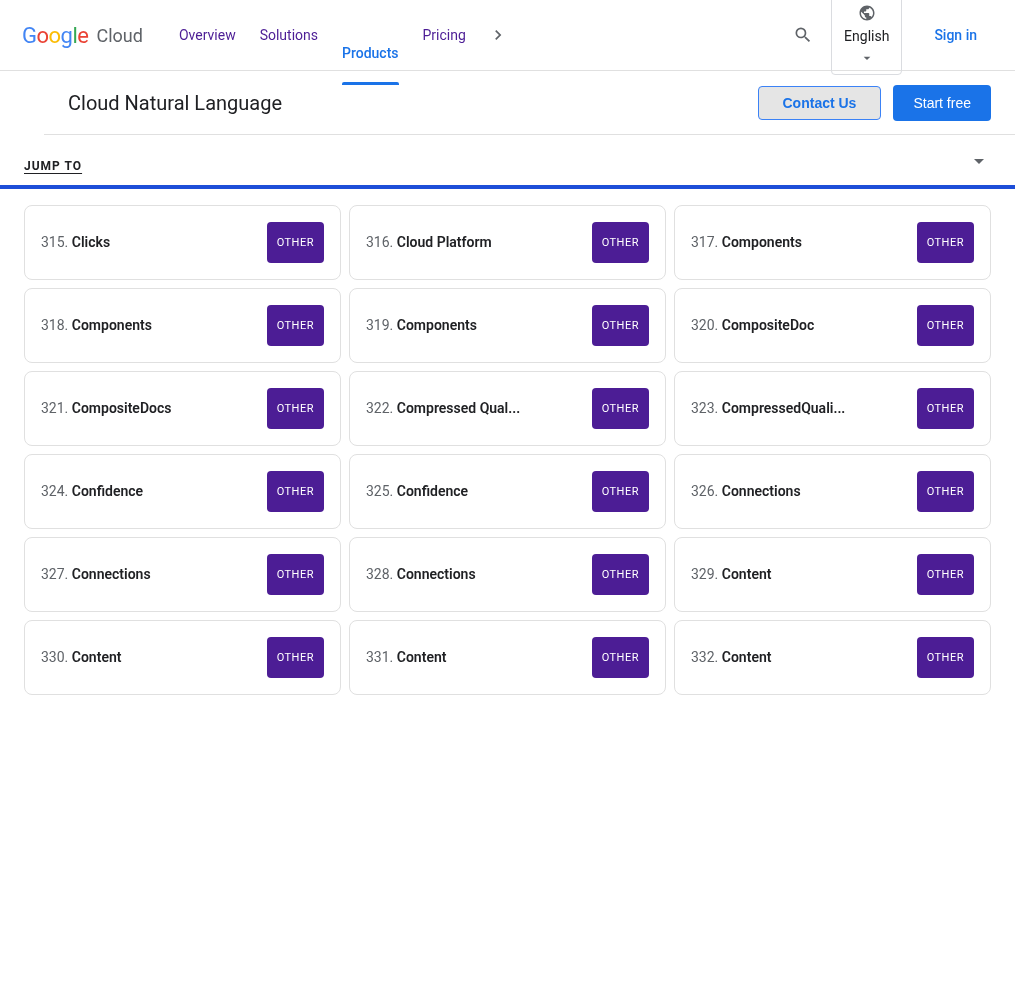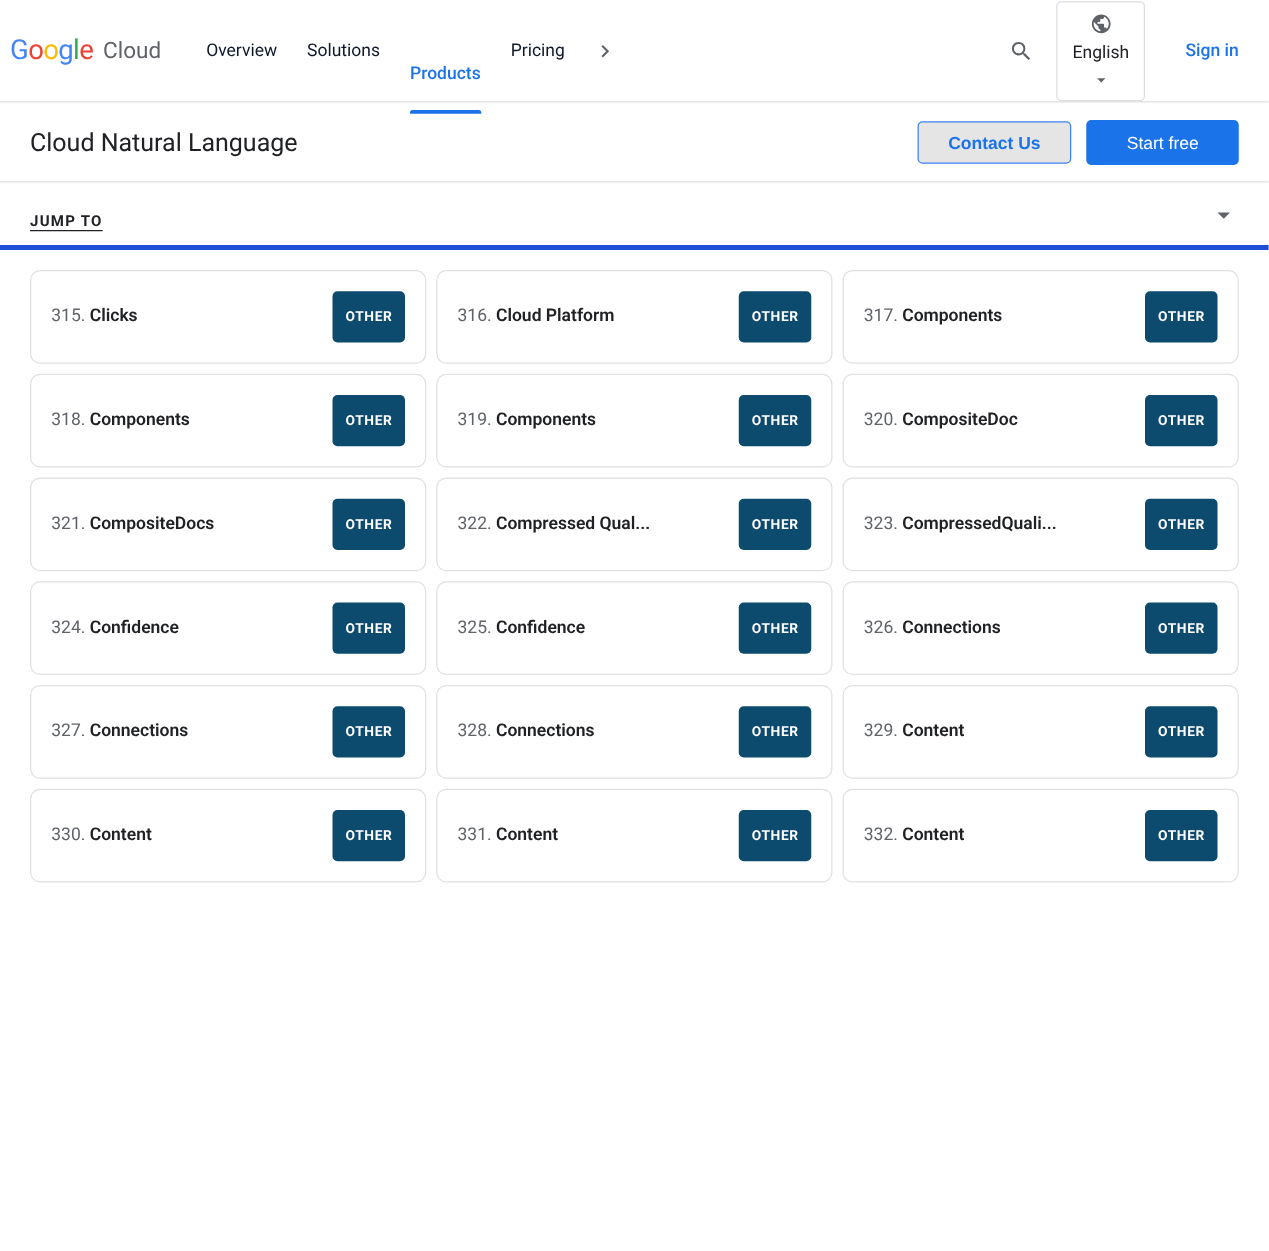--- a/index.html
+++ b/index.html
@@ -2,22 +2,22 @@
 <html><head>
   <meta charset="utf-8">
   <style>
     * { margin: 0; padding: 0; box-sizing: border-box; }
     body { font-family: 'Google Sans', Roboto, Arial, sans-serif; font-size: 14px; color: #202124; background: #fff; }
 
     
     .top-nav {
       display: flex;
       align-items: center;
-      height: 82px;
-      padding: 0 8px;
+      height: 71px;
+      padding: 0 22px;
       border-bottom: 1px solid #e0e0e0;
       gap: 8px;
     }
     .logo-area {
       display: flex;
       align-items: center;
       gap: 6px;
       margin-right: 16px;
     }
     .google-logo {
@@ -30,21 +30,21 @@
     .g-yellow { color: #FBBC05; }
     .g-green { color: #34A853; }
     .cloud-text {
       font-size: 18px;
       color: #5f6368;
       font-weight: 400;
       margin-left: 2px;
     }
     .nav-link {
       font-size: 14px;
-      color: #0f172a;
+      color: #4c1d95;
       text-decoration: none;
       padding: 0 12px;
       height: 64px;
       display: flex;
       align-items: center;
       cursor: pointer;
       position: relative;
     }
     .nav-link.active {
       color: #1a73e8;
@@ -105,40 +105,41 @@
       font-weight: 500;
     }
 
     
     .sub-header {
       display: flex;
       align-items: center;
       height: 64px;
       padding: 0 24px;
       border-bottom: 1px solid #e0e0e0;
+      margin-left: 44px;
     }
     .sub-header-title {
       font-size: 20px;
       color: #202124;
       font-weight: 400;
       flex: 1;
     }
     .contact-btn {
       padding: 8px 24px;
       border: 1px solid #3b82f6;
       border-radius: 4px;
       font-size: 14px;
       color: #1a73e8;
       cursor: pointer;
       background: #e5e5e5;
       margin-right: 12px;
       font-weight: 700;
     }
     .start-free-btn {
-      padding: 10px 32px;
+      padding: 10px 20px;
       border: none;
       border-radius: 4px;
       font-size: 14px;
       color: #fff;
       cursor: pointer;
       background: #1a73e8;
       font-weight: 500;
     }
 
     
@@ -188,24 +189,24 @@
       color: #202124;
     }
     .item-label .item-num {
       color: #5f6368;
       font-weight: 400;
     }
     .item-label .item-name {
       font-weight: 600;
     }
     .other-badge {
-      background: #0c4a6e;
+      background: #4c1d95;
       color: #fff;
       font-size: 11px;
-      font-weight: 700;
+      font-weight: 400;
       padding: 14px 10px;
       border-radius: 4px;
       letter-spacing: 0.5px;
       white-space: nowrap;
     }
 
     
     svg { display: inline-block; vertical-align: middle; }
   </style>
 </head>

